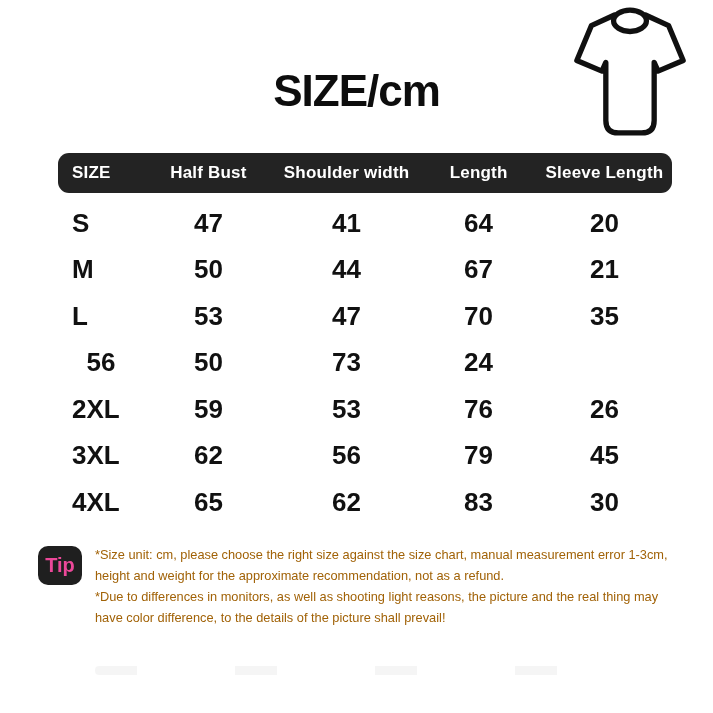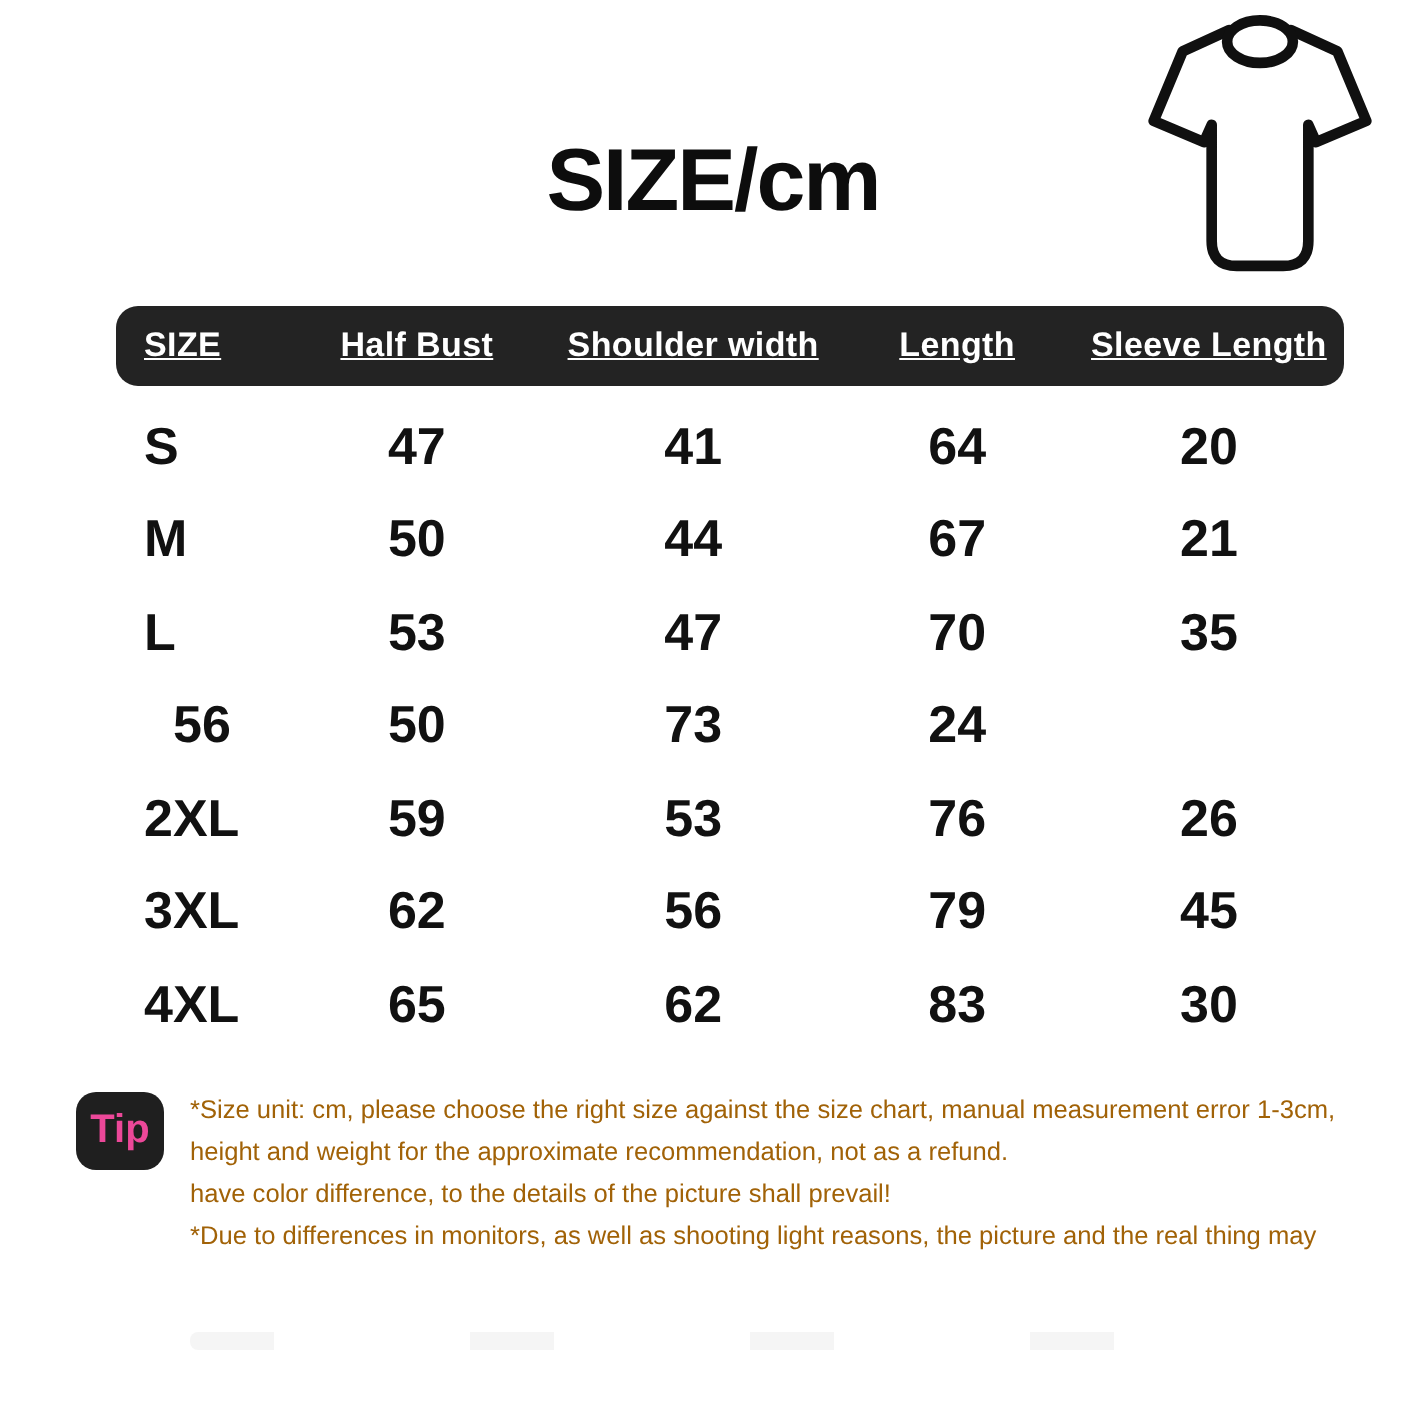--- a/index.html
+++ b/index.html
@@ -46,21 +46,21 @@
   }
   .thead {
     height: 40px;
     background: #232323;
     border-radius: 11px;
     color: #ffffff;
     font-size: 17px;
     font-weight: bold;
     letter-spacing: 0.2px;
   }
-  .thead .c { text-align: center; white-space: nowrap; text-decoration: underline; }
+  .thead .c { text-align: center; white-space: nowrap; }
   .thead .c0 { text-align: left; padding-left: 14px; }
   .tbody { margin-top: 7px; }
   .trow {
     height: 46.5px;
     font-size: 26px;
     font-weight: bold;
   }
   .trow .c { text-align: center; }
   .trow .c0 { text-align: left; padding-left: 14px; }
   .tip-badge {
@@ -177,19 +177,19 @@
         <div class="c">30</div>
       </div>
     </div>
   </div>
 
   <div class="tip-badge">Tip</div>
 
   <div class="tip-text">
     <div class="tip-line">*Size unit: cm, please choose the right size against the size chart, manual measurement error 1-3cm,</div>
     <div class="tip-line">height and weight for the approximate recommendation, not as a refund.</div>
+    <div class="tip-line">*Due to differences in monitors, as well as shooting light reasons, the picture and the real thing may</div>
     <div class="tip-line">have color difference, to the details of the picture shall prevail!</div>
-    <div class="tip-line">*Due to differences in monitors, as well as shooting light reasons, the picture and the real thing may</div>
   </div>
 
   <div class="watermark-strip"></div>
 
 </div>
 
 </body></html>

